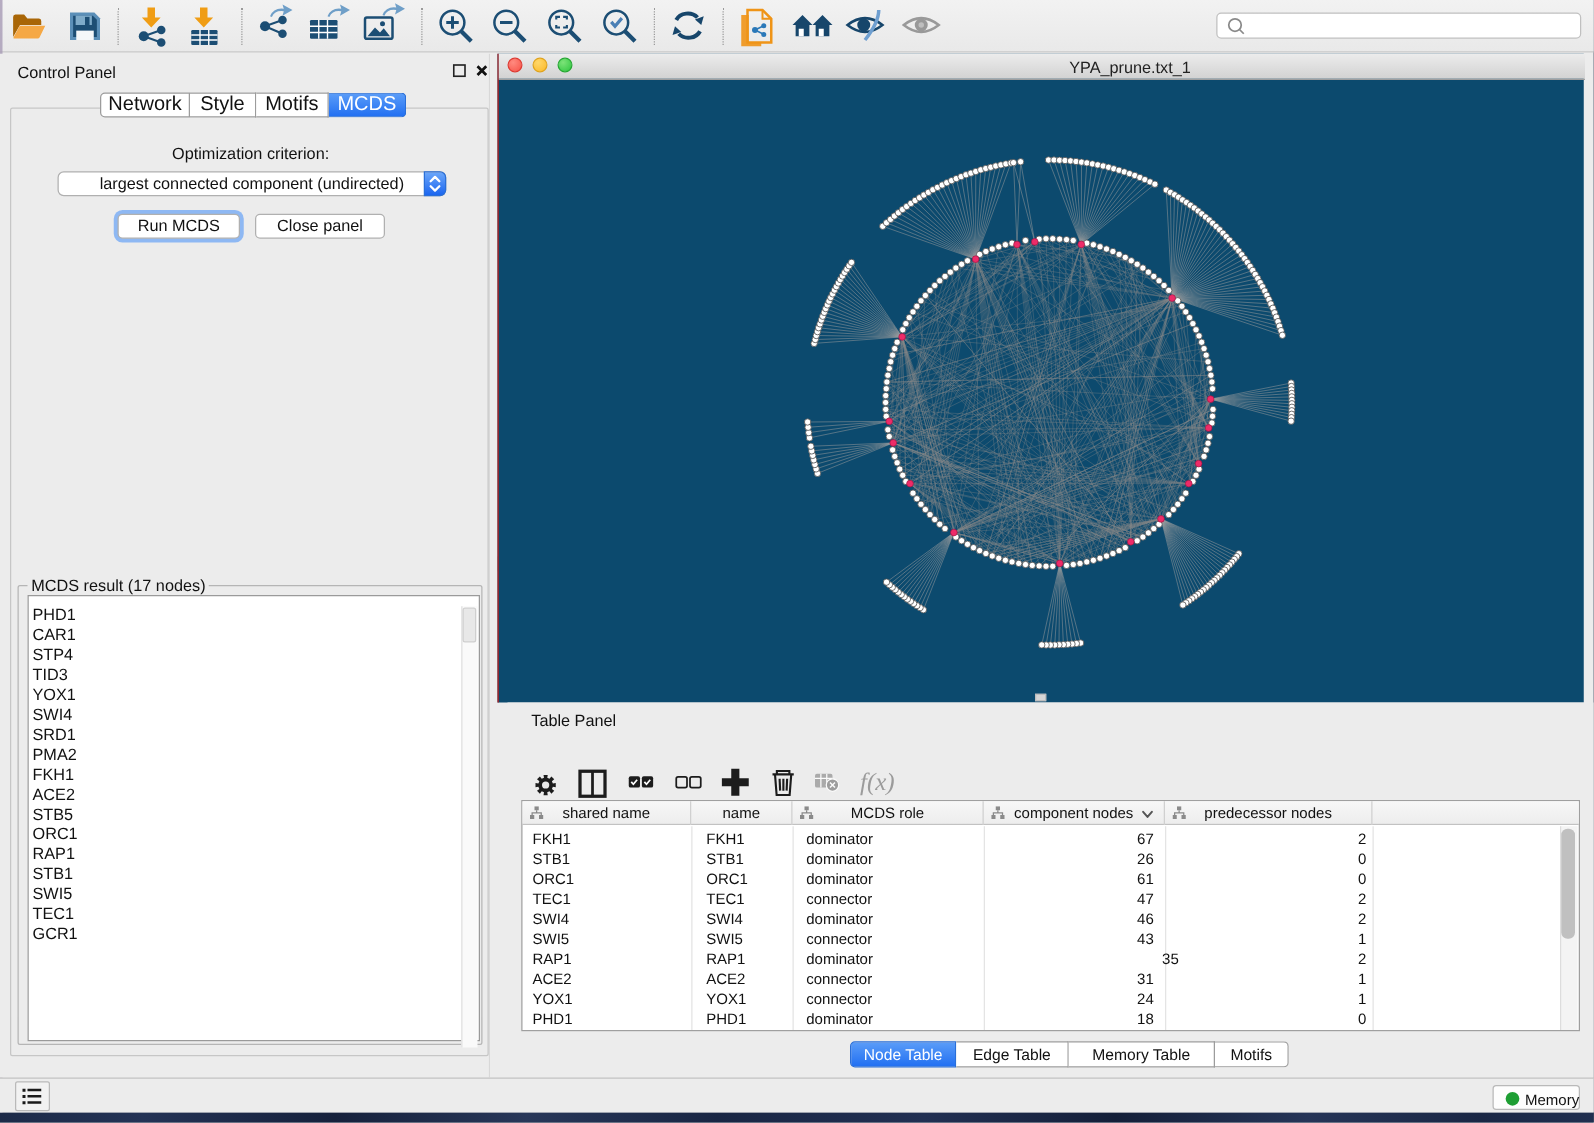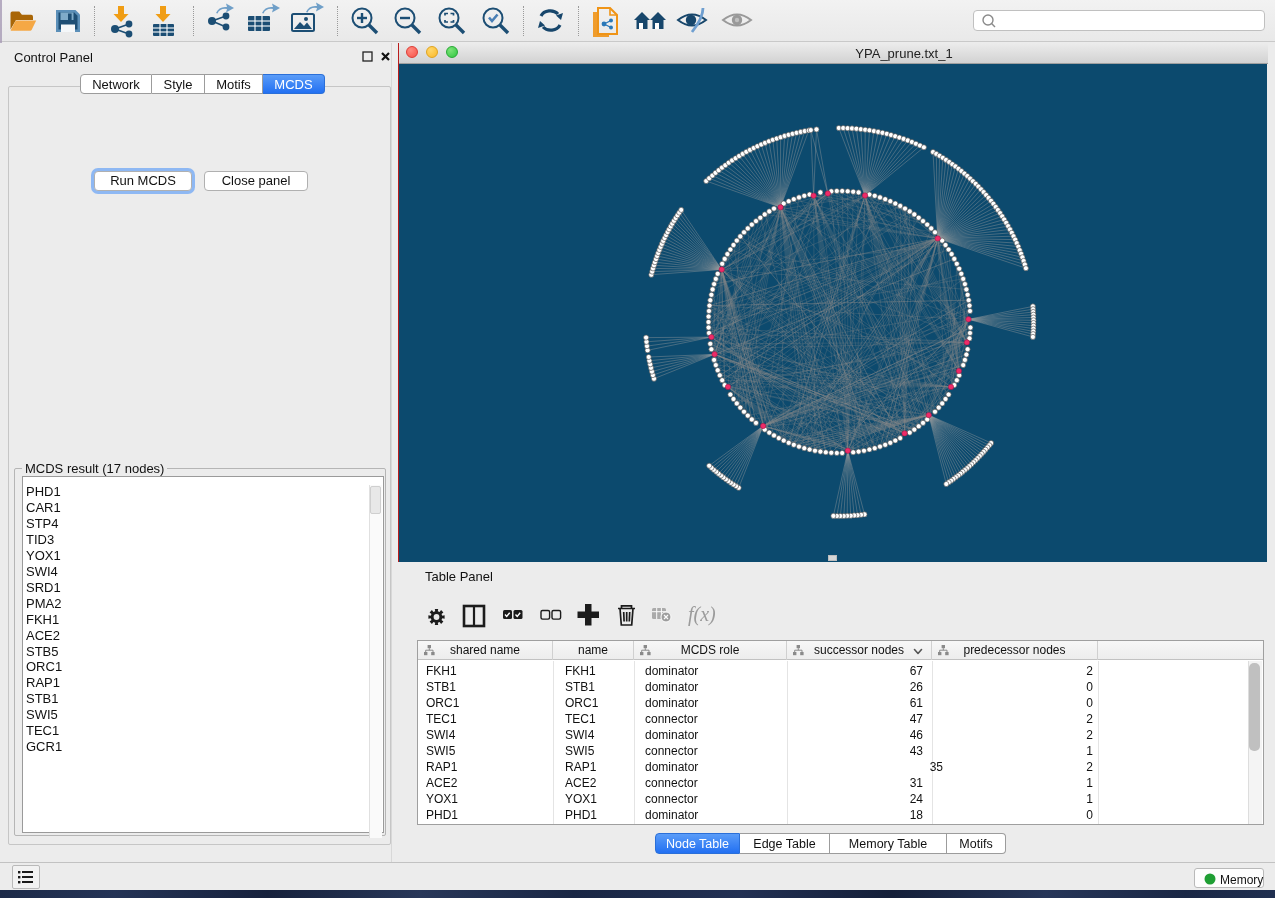--- a/index.html
+++ b/index.html
@@ -12,21 +12,21 @@
 #toolbar{position:absolute;left:0;top:0;width:1275px;height:42px;background:linear-gradient(#f2f2f2,#e9e9e9);border-bottom:1px solid #c9c9c9}
 .sep{position:absolute;top:6px;height:30px;width:0;border-left:1px dotted #9a9a9a}
 
 #search{position:absolute;left:973px;top:10px;width:292px;height:21px;background:#fff;border:1px solid #c0c0c0;border-radius:4px}
 
 #cp{position:absolute;left:0;top:43px;width:391px;height:819px;background:#ececec}
 .ptitle{font-size:13px;color:#111}
 #cpbody{position:absolute;left:8px;top:43px;width:383px;height:759px;background:#ececec;border:1px solid #c6c6c6;border-radius:2px}
 
 .tabs{position:absolute;display:flex;height:20px;z-index:5}
-.tab{font-size:13px;color:#111;background:#fff;border:1px solid #9c9c9c;border-left:none;
+.tab{font-size:16px;color:#111;background:#fff;border:1px solid #9c9c9c;border-left:none;
 display:flex;align-items:center;justify-content:center;white-space:nowrap;box-sizing:border-box}
 .tab.first{border-left:1px solid #9c9c9c;border-radius:4px 0 0 4px}
 .tab.last{border-radius:0 4px 4px 0}
 .tab.sel{background:linear-gradient(#5a9cf8,#2270f2);color:#fff;border-color:#2a6fd8}
 
 #combo{position:absolute;left:37px;top:50px;width:311px;height:20px;background:#fff;border:1px solid #b0b0b0;border-radius:5px;
 font-size:13px;color:#111;text-align:center;line-height:18px}
 #combo .step{position:absolute;right:-1px;top:-1px;width:18px;height:20px;border-radius:0 5px 5px 0;
 background:linear-gradient(#6aa6fa,#1c66ef);border:1px solid #2a6fd8}
 .btn{position:absolute;height:20px;background:#fff;border:1px solid #b0b0b0;border-radius:4px;
@@ -37,33 +37,33 @@
 #grplist{position:absolute;left:7px;top:7px;width:362px;height:357px;background:#fff;border:1px solid #9a9a9a;
 font-size:13px;color:#111;line-height:15.95px;padding:7px 0 0 3px}
 #grpsb{position:absolute;right:1px;top:8px;width:13px;height:353px;background:#fafafa;border-left:1px solid #e0e0e0}
 #grpsbt{position:absolute;right:2px;top:9px;width:11px;height:28px;background:#e8e8e8;border:1px solid #cfcfcf;border-radius:2px}
 
 #net{position:absolute;left:398px;top:43px;width:869px;height:519px;background:#0c4a6e;border-left:1px solid #b91c1c}
 #nettitle{position:absolute;left:0;top:0;width:869px;height:21px;background:linear-gradient(#ececec,#d2d2d2);border-bottom:1px solid #9f9f9f}
 .tl{position:absolute;top:3px;width:12px;height:12px;border-radius:50%}
 
 #tp{position:absolute;left:406px;top:562px;width:869px;height:300px;background:#ececec}
-#tptools{position:absolute;left:11px;top:35px;width:847px;height:42px}
+#tptools{position:absolute;left:11px;top:46px;width:847px;height:42px}
 #tbl{position:absolute;left:11px;top:78px;width:847px;height:185px;background:#fff;border:1px solid #9f9f9f}
 #thead{position:absolute;left:0;top:0;width:845px;height:19px;background:linear-gradient(#f7f7f7,#ededed);border-bottom:1px solid #c2c2c2;font-size:12px;color:#111}
 .hcol{position:absolute;top:0;height:19px;border-right:1px solid #d0d0d0}
 .hlab{position:absolute;top:2px;width:100%;text-align:center;font-size:12px;color:#111}
 .gl{position:absolute;top:0;bottom:0;width:0;border-left:1px solid #e4e4e4}
 .row{position:absolute;left:0;width:845px;height:16px;font-size:12px;color:#111}
 .cell{position:absolute;top:1px}
 .num{text-align:right}
 #tsb{position:absolute;right:1px;top:20px;width:14px;height:163px;background:#f4f4f4;border-left:1px solid #ddd}
 #tsbt{position:absolute;right:2px;top:2px;width:11px;height:88px;background:#c0c0c0;border-radius:5px}
 
-#btabs{position:absolute;left:249px;top:271px}
+#btabs{position:absolute;left:274px;top:271px}
 #btabs .tab{height:21px;font-size:12.5px}
 
 #status{position:absolute;left:0;top:862px;width:1275px;height:28px;background:#ececec;border-top:1px solid #c2c2c2}
 #lbtn{position:absolute;left:12px;top:2px;width:28px;height:24px;background:#f2f2f2;border:1px solid #b9b9b9;border-radius:2px}
 #membtn{position:absolute;left:1194px;top:5px;width:70px;height:20px;background:#fdfdfd;border:1px solid #b9b9b9;border-radius:3px;font-size:12px;color:#111;text-align:center;line-height:18px}
 </style></head><body>
 <div id="app"></div>
 <div id="wall"></div>
 <div id="toolbar">
 
@@ -88,20 +88,27 @@
       <rect x="1" y="1" width="9" height="9" fill="none" stroke="#222" stroke-width="1.3"></rect>
       <path d="M20 2 L27 9 M27 2 L20 9" stroke="#111" stroke-width="2.2"></path>
     </svg>
   <div class="tabs" style="left:80px;top:31px">
     <div class="tab first" style="width:72px">Network</div>
     <div class="tab" style="width:53px">Style</div>
     <div class="tab" style="width:58px">Motifs</div>
     <div class="tab last sel" style="width:62px">MCDS</div>
   </div>
   <div id="cpbody">
+    <div class="abs" style="left:0;top:28px;width:383px;text-align:center;font-size:13px;color:#111">Optimization criterion:</div>
+    <div id="combo">largest connected component (undirected)
+      <div class="step"><svg width="16" height="18" viewBox="0 0 16 18">
+            <path d="M4.5 7 L8 3.5 L11.5 7" fill="none" stroke="#fff" stroke-width="1.8" stroke-linecap="round" stroke-linejoin="round"></path>
+            <path d="M4.5 11 L8 14.5 L11.5 11" fill="none" stroke="#fff" stroke-width="1.8" stroke-linecap="round" stroke-linejoin="round"></path>
+          </svg></div>
+    </div>
     <div class="btn" style="left:85px;top:84px;width:98px;box-shadow:0 0 0 3px rgba(92,156,248,.65)">Run MCDS</div>
     <div class="btn" style="left:195px;top:84px;width:104px">Close panel</div>
     <div id="grp">
       <div id="grplegend">MCDS result (17 nodes)</div>
       <div id="grplist">PHD1<br>CAR1<br>STP4<br>TID3<br>YOX1<br>SWI4<br>SRD1<br>PMA2<br>FKH1<br>ACE2<br>STB5<br>ORC1<br>RAP1<br>STB1<br>SWI5<br>TEC1<br>GCR1<div id="grpsb"></div><div id="grpsbt"></div></div>
     </div>
   </div>
 </div>
 <div id="net">
   <div id="nettitle">
@@ -1110,21 +1117,21 @@
           <svg width="11" height="11" viewBox="0 0 11 11" style="position:absolute;left:6px;top:4px">
             <g fill="#8a8a8a">
               <rect x="3.6" y="0" width="3.4" height="3.2"></rect>
               <rect x="0" y="7" width="3.4" height="3.2"></rect>
               <rect x="7.2" y="7" width="3.4" height="3.2"></rect>
             </g>
             <path d="M5.3 3.2 V5.2 M1.7 7 V5.2 H9 V7" fill="none" stroke="#8a8a8a" stroke-width="1"></path>
           </svg>
         </div>
         <div class="hcol" style="left:369px;width:145px">
-          <div class="hlab">successor nodes</div>
+          <div class="hlab">component nodes</div>
           <svg width="11" height="11" viewBox="0 0 11 11" style="position:absolute;left:6px;top:4px">
             <g fill="#8a8a8a">
               <rect x="3.6" y="0" width="3.4" height="3.2"></rect>
               <rect x="0" y="7" width="3.4" height="3.2"></rect>
               <rect x="7.2" y="7" width="3.4" height="3.2"></rect>
             </g>
             <path d="M5.3 3.2 V5.2 M1.7 7 V5.2 H9 V7" fill="none" stroke="#8a8a8a" stroke-width="1"></path>
           </svg>
           <svg width="10" height="8" viewBox="0 0 10 8" style="position:absolute;right:8px;top:7px">
             <path d="M1.5 1.5 L5 5.5 L8.5 1.5" fill="none" stroke="#555" stroke-width="1.6" stroke-linecap="round" stroke-linejoin="round"></path>

